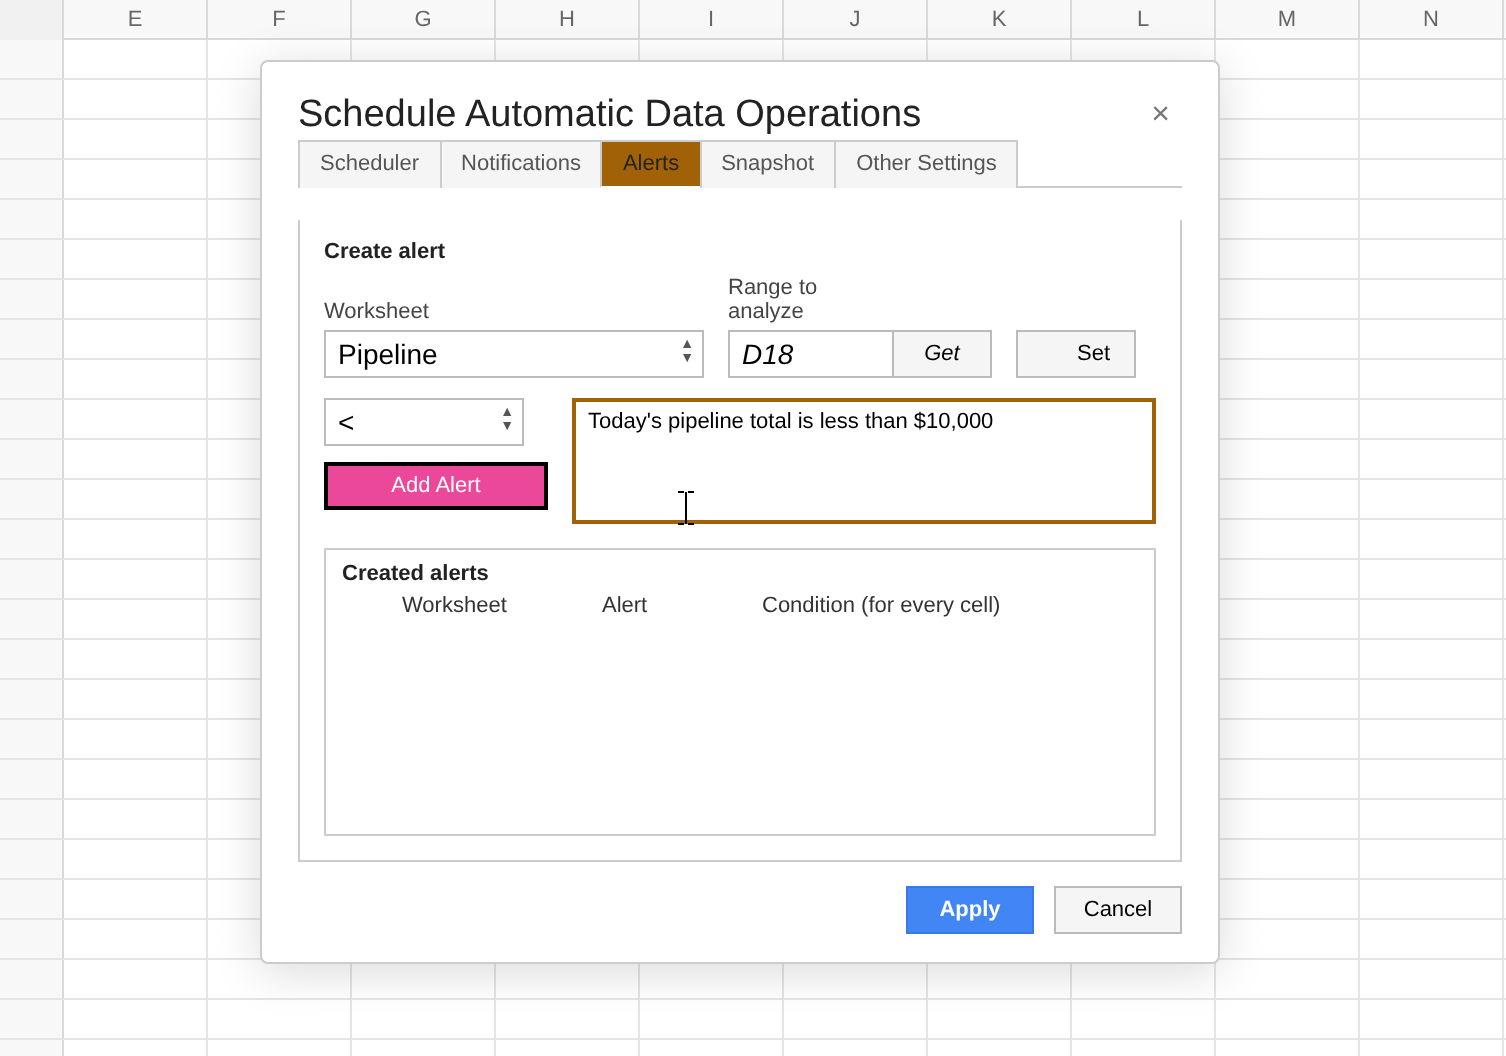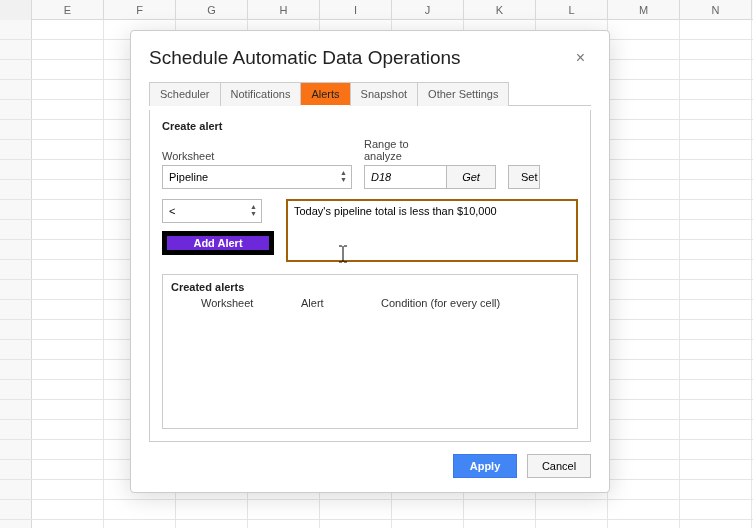--- a/index.html
+++ b/index.html
@@ -6,45 +6,45 @@
   html, body { width: 753px; height: 528px; font-family: Arial, Helvetica, sans-serif; font-size: 12px; color: #333; background: #fff; overflow: hidden; }
   .sheet-bg { position: absolute; inset: 0; background: #fff; }
   .col-headers { position: absolute; top: 0; left: 0; right: 0; height: 20px; display: flex; border-bottom: 1px solid #d9d9d9; background: #f8f8f8; }
   .col-header { flex: 0 0 72px; height: 20px; line-height: 20px; text-align: center; font-size: 11px; color: #666; border-right: 1px solid #d9d9d9; }
   .col-header:first-child { flex: 0 0 32px; background: #f1f1f1; }
   .grid-rows { position: absolute; top: 20px; left: 0; right: 0; bottom: 0; }
   .grid-row { height: 20px; display: flex; border-bottom: 1px solid #e5e5e5; }
   .row-header { flex: 0 0 32px; border-right: 1px solid #d9d9d9; background: #f8f8f8; }
   .grid-cell { flex: 0 0 72px; border-right: 1px solid #e5e5e5; }
   .dialog { position: absolute; left: 130px; top: 30px; width: 480px; background: #fff; border: 1px solid #ccc; border-radius: 4px; box-shadow: 0 4px 24px rgba(0,0,0,0.15); padding: 16px 18px 14px 18px; }
-  .dialog-header { display: flex; justify-content: space-between; margin-bottom: 12px; }
+  .dialog-header { display: flex; justify-content: space-between; }
   .dialog-title { font-size: 19px; color: #222; font-weight: 400; }
   .close-x { font-size: 16px; color: #777; cursor: pointer; padding: 2px 6px; }
-  .tabs { display: flex; border-bottom: 1px solid #ccc; margin-bottom: 4px; }
+  .tabs { display: flex; border-bottom: 1px solid #ccc; margin-bottom: 16px; }
   .tab { padding: 5px 10px; font-size: 11px; color: #555; border: 1px solid #ccc; border-bottom: none; background: #f5f5f5; margin-right: -1px; cursor: pointer; position: relative; top: 1px; }
-  .tab.active { background: #f97316; color: #222; border-bottom: 1px solid #fff; }
+  .tab.active { background: #a16207; color: #222; border-bottom: 1px solid #fff; }
   .panel { border: 1px solid #ccc; border-top: none; padding: 10px 12px 12px 12px; }
   .section-title { font-size: 11px; font-weight: bold; color: #222; }
   .form-row { display: flex; gap: 12px; margin-top: 6px; align-items: flex-end; }
   .field { display: flex; flex-direction: column; justify-content: flex-end; }
   .field-label { font-size: 11px; color: #444; margin-bottom: 3px; }
-  .select, .text-input { height: 24px; border: 1px solid #bbb; background: #fff; font-size: 11px; padding: 0 6px; }
+  .select, .text-input { height: 24px; border: 1px solid #bbb; background: #fff; font-size: 14px; padding: 0 6px; }
   .select { appearance: none; background-image: none; padding-right: 18px; position: relative; }
   .select-wrap { position: relative; display: inline-block; }
   .select-wrap::after { content: ""; position: absolute; right: 6px; top: 50%; transform: translateY(-50%); font-size: 9px; color: #555; pointer-events: none; }
   .select-wrap.updown::after { content: ""; }
   .updown-icon { position: absolute; right: 5px; top: 4px; font-size: 7px; line-height: 7px; color: #555; pointer-events: none; text-align: center; }
   .btn { height: 24px; padding: 0 12px; font-size: 11px; border: 1px solid #bbb; background: #f5f5f5; cursor: pointer; }
   .btn-primary { background: #4285f4; border-color: #3b78e7; color: #fff; font-weight: bold; }
   .help-text { font-size: 10.5px; color: #444; line-height: 1.35; margin-top: 8px; }
   .alert-row { display: flex; gap: 12px; margin-top: 10px; align-items: flex-start; }
   .alert-left { display: flex; flex-direction: column; gap: 8px; width: 112px; }
   .msg-box { flex: 1; height: 63px; border: 2px solid #a16207; outline: none; font-size: 11px; padding: 4px 6px; resize: none; font-family: inherit; }
-  .add-alert-btn { width: 112px; height: 24px; background: #6d28d9; border: 5px solid #000000; color: #fff; font-size: 11px; font-weight: bold; cursor: pointer; }
-  .created-box { margin-top: 12px; border: 1px solid #ccc; padding: 6px 8px 19px 8px; }
+  .add-alert-btn { width: 112px; height: 24px; background: #ec4899; border: 2px solid #000000; color: #fff; font-size: 11px; font-weight: normal; cursor: pointer; }
+  .created-box { margin-top: 12px; border: 1px solid #ccc; padding: 6px 8px 8px 8px; }
   .created-title { font-size: 11px; font-weight: bold; color: #222; }
   .created-headers { display: flex; margin-top: 4px; font-size: 11px; color: #333; }
   .ch { }
   .ch-ws { width: 130px; padding-left: 30px; }
   .ch-rng { width: 80px; }
   .ch-cond { flex: 1; }
   .created-body { height: 100px; }
   .dialog-footer { display: flex; justify-content: flex-end; gap: 10px; margin-top: 12px; }
   .cursor-caret { position: absolute; pointer-events: none; font-size: 15px; color: #000; }
 </style>
@@ -432,21 +432,21 @@
             <option>Pipeline</option>
           </select>
           <div class="updown-icon">▲<br>▼</div>
         </div>
       </div>
       <div class="field" style="width:70px;">
         <div class="field-label">Range to analyze</div>
         <input class="text-input" style="width: 87px; font-style: italic;" value="D18">
       </div>
       <button class="btn" style="width:50px;font-style:italic;">Get</button>
-      <button class="btn" style="width:32px;">Set</button>
+      <button class="btn" style="width:60px;text-align:right;">Set</button>
     </div>
 
 
     <div class="alert-row">
       <div class="alert-left">
         <div class="select-wrap updown" style="width:100px;">
           <select class="select" style="width:100px;">
             <option>&lt;</option>
           </select>
           <div class="updown-icon">▲<br>▼</div>

